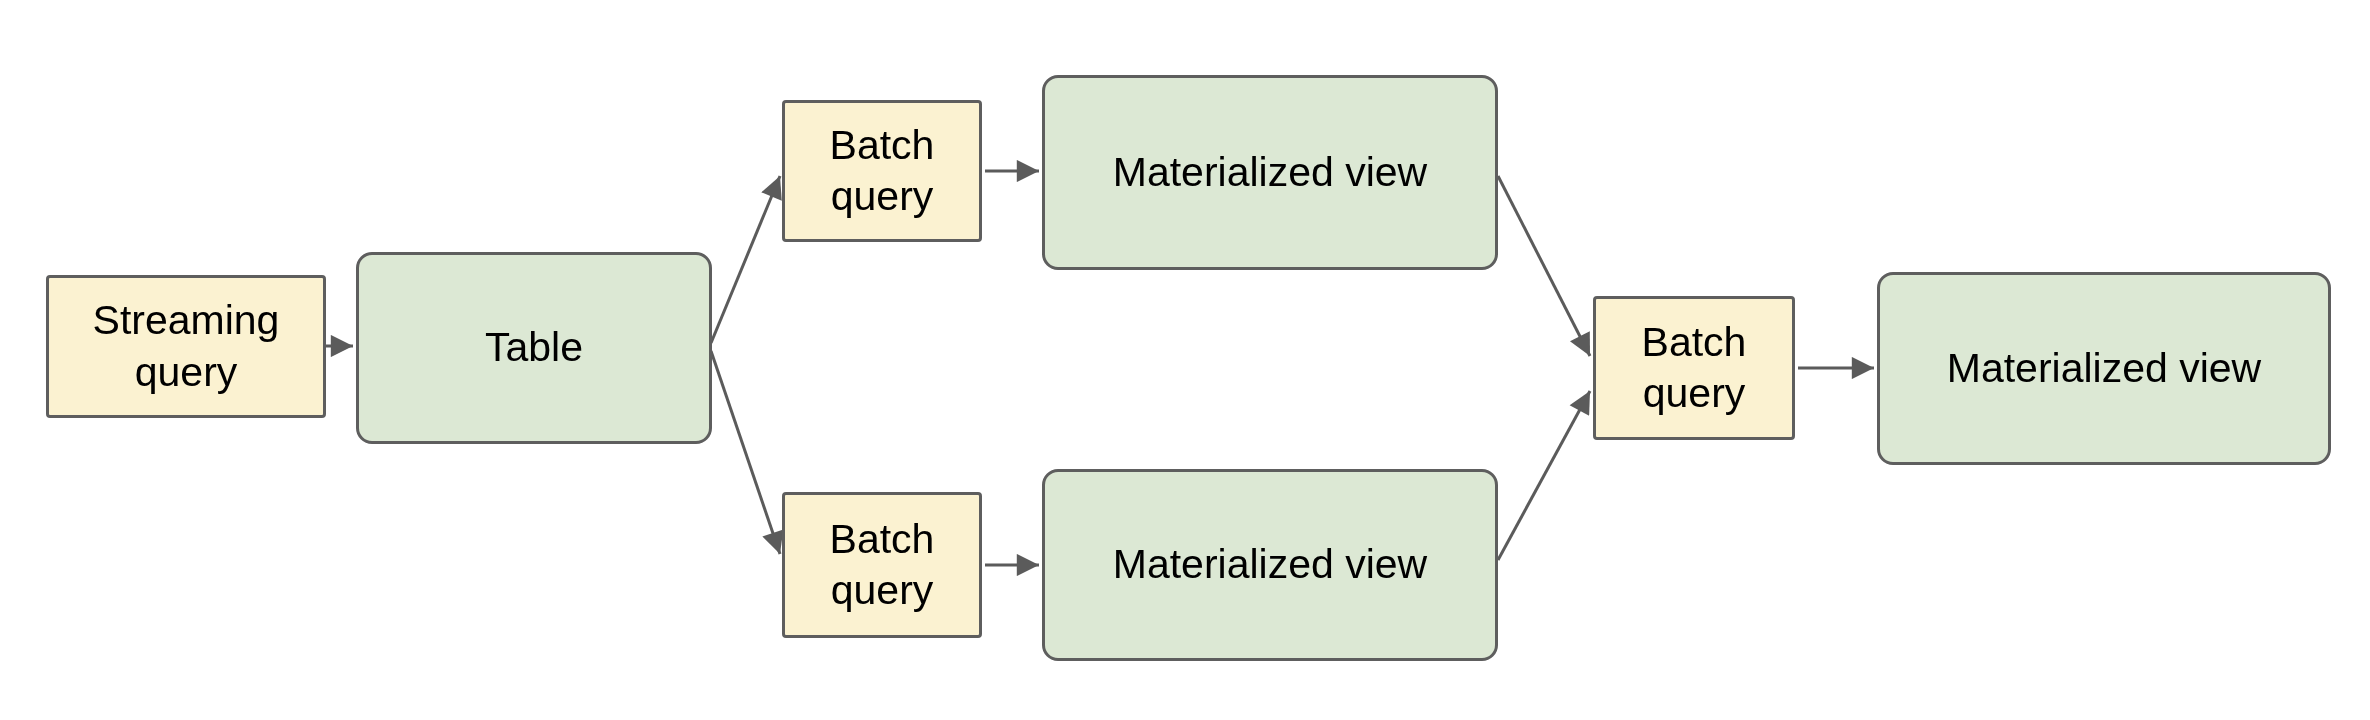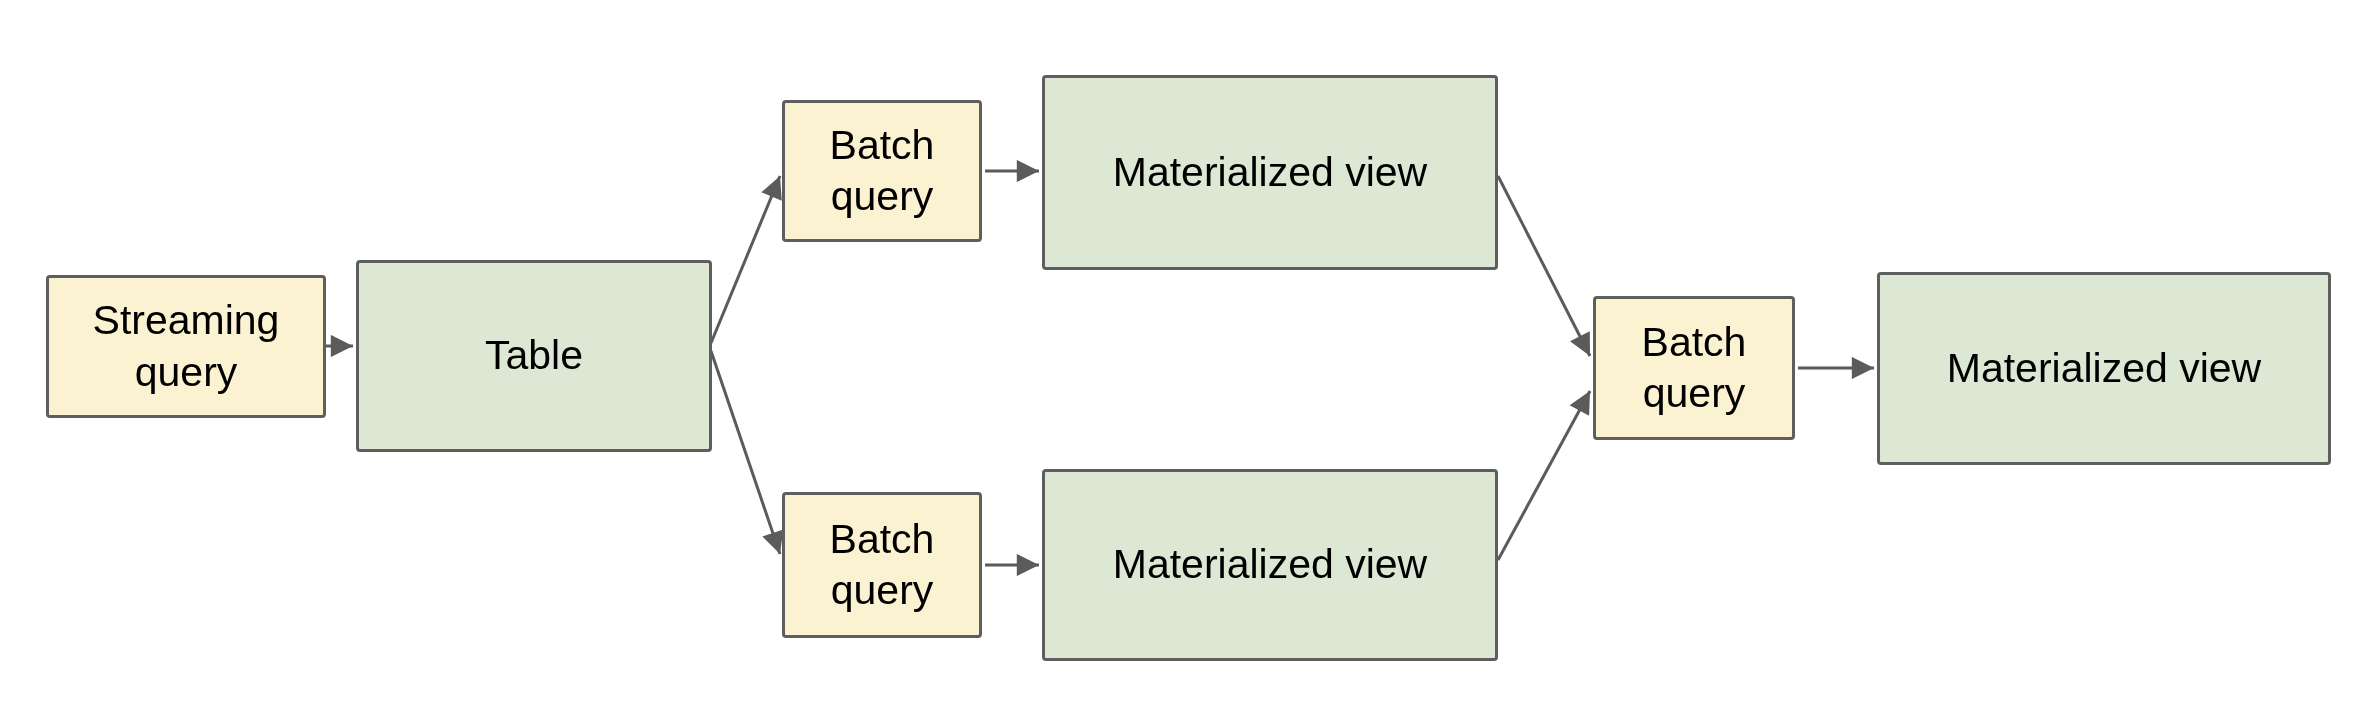--- a/index.html
+++ b/index.html
@@ -44,21 +44,21 @@
     padding: 0 4px;
   }
   .node.query {
     background: var(--query-fill);
     border: 3px solid var(--query-border);
     border-radius: 4px;
   }
   .node.view {
     background: var(--view-fill);
     border: 3px solid var(--view-border);
-    border-radius: 4px;
+    border-radius: 16px;
   }
 </style>
 </head>
 <body>
 
 <div id="canvas">
 
   <svg id="edges-layer" viewBox="0 0 2370 720" xmlns="http://www.w3.org/2000/svg">
     <defs>
       <marker id="arrowhead" viewBox="0 0 10 10" refX="10" refY="5" markerWidth="10" markerHeight="7.4" orient="auto" markerUnits="strokeWidth">
@@ -72,21 +72,21 @@
     <line class="edge" x1="985" y1="565" x2="1039" y2="565" marker-end="url(#arrowhead)"></line>
     <line class="edge" x1="1498" y1="176" x2="1590" y2="356" marker-end="url(#arrowhead)"></line>
     <line class="edge" x1="1498" y1="560" x2="1590" y2="391" marker-end="url(#arrowhead)"></line>
     <line class="edge" x1="1798" y1="368" x2="1874" y2="368" marker-end="url(#arrowhead)"></line>
   </svg>
 
   <div class="node query" style="left:46px; top:275px; width:280px; height:143px;">
     <span>Streaming query</span>
   </div>
 
-  <div class="node view" style="left:356px; top:252px; width:356px; height:192px;margin-top:8px;">
+  <div class="node view" style="left:356px; top:252px; width:356px; height:192px;">
     <span>Table</span>
   </div>
 
   <div class="node query" style="left:782px; top:100px; width:200px; height:142px;">
     <span>Batch query</span>
   </div>
 
   <div class="node view" style="left:1042px; top:75px; width:456px; height:195px;">
     <span>Materialized view</span>
   </div>

